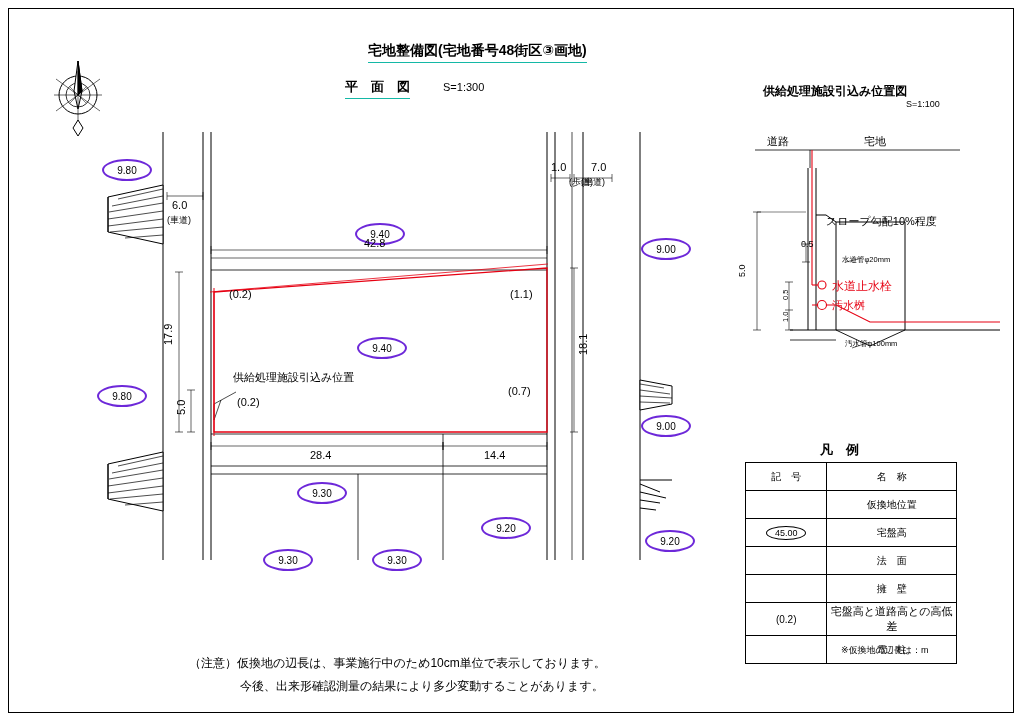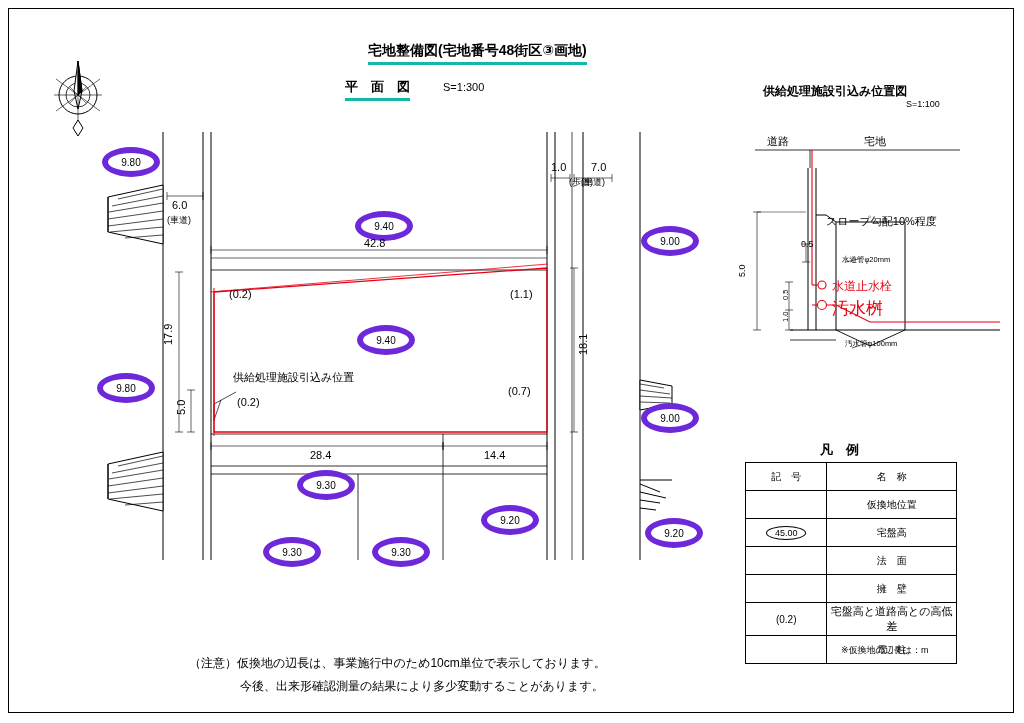--- a/index.html
+++ b/index.html
@@ -3,23 +3,23 @@
 <meta charset="utf-8">
 <style>
   html,body{margin:0;padding:0;background:#fff;}
   body{font-family:"Liberation Sans","DejaVu Sans",sans-serif;color:#000;}
   #page{position:relative;width:1024px;height:723px;background:#fff;overflow:hidden;}
   .frame{position:absolute;left:8px;top:8px;width:1006px;height:705px;border:1.5px solid #000;box-sizing:border-box;}
   .txt{position:absolute;white-space:nowrap;font-size:11px;line-height:1;}
   .txt.sm{font-size:9px;}
   .txt.xs{font-size:7.5px;}
   .title{position:absolute;font-size:14px;font-weight:bold;white-space:nowrap;}
-  .ul{border-bottom:3px solid #14b8a6;padding-bottom:2px;}
-  .bubble{position:absolute;border:6px solid #6d28d9;border-radius:50%;font-size:10px;
-          display:flex;align-items:center;justify-content:center;background:#fff;}
+  .ul{border-bottom:1px solid #14b8a6;padding-bottom:2px;}
+  .bubble{position:absolute;border:2px solid #6d28d9;border-radius:50%;font-size:10px;
+          display:flex;align-items:center;justify-content:center;background:#fff;margin-top:12px;}
   svg{position:absolute;left:0;top:0;}
   table.legend{position:absolute;border-collapse:collapse;background:#fff;}
   table.legend td{border:1px solid #000;font-size:10px;text-align:center;height:25px;}
   .note{position:absolute;font-size:12px;white-space:nowrap;}
   .red{color:#e60012;}
 </style>
 </head>
 <body>
 
 <div id="page">
@@ -251,21 +251,21 @@
   <div class="txt" style="left:767px;top:136px;">道路</div>
   <div class="txt" style="left:864px;top:136px;">宅地</div>
   <div class="txt" style="left:826px;top:216px;">スロープ勾配10%程度</div>
   <div class="txt sm" style="left:801px;top:240px;">0.5</div>
   <div class="txt sm" style="left:738px;top:277px;transform:rotate(-90deg);transform-origin:left top;">5.0</div>
   <div class="txt xs" style="left:782px;top:322px;transform:rotate(-90deg);transform-origin:left top;">1.0</div>
   <div class="txt xs" style="left:782px;top:300px;transform:rotate(-90deg);transform-origin:left top;">0.5</div>
   <div class="txt xs" style="left:842px;top:256px;">水道管φ20mm</div>
   <div class="txt xs" style="left:845px;top:340px;">汚水管φ100mm</div>
   <div class="txt red" style="left:832px;top:280px;font-size:12px;">水道止水栓</div>
-  <div class="txt red" style="left:832px;top:300px;font-size:17px;">汚水桝</div>
+  <div class="txt red" style="left:832px;top:300px;font-size:11px;">汚水桝</div>
 
   <div class="title" style="left:820px;top:441px;font-size:13px;">凡　例</div>
   <table class="legend" style="left:745px;top:462px;width:212px;">
     <tbody>
         <tr>
       <td style="width:85px;">記　号</td>
       <td style="width:145px;">名　称</td>
     </tr>
     <tr>
       <td></td>

